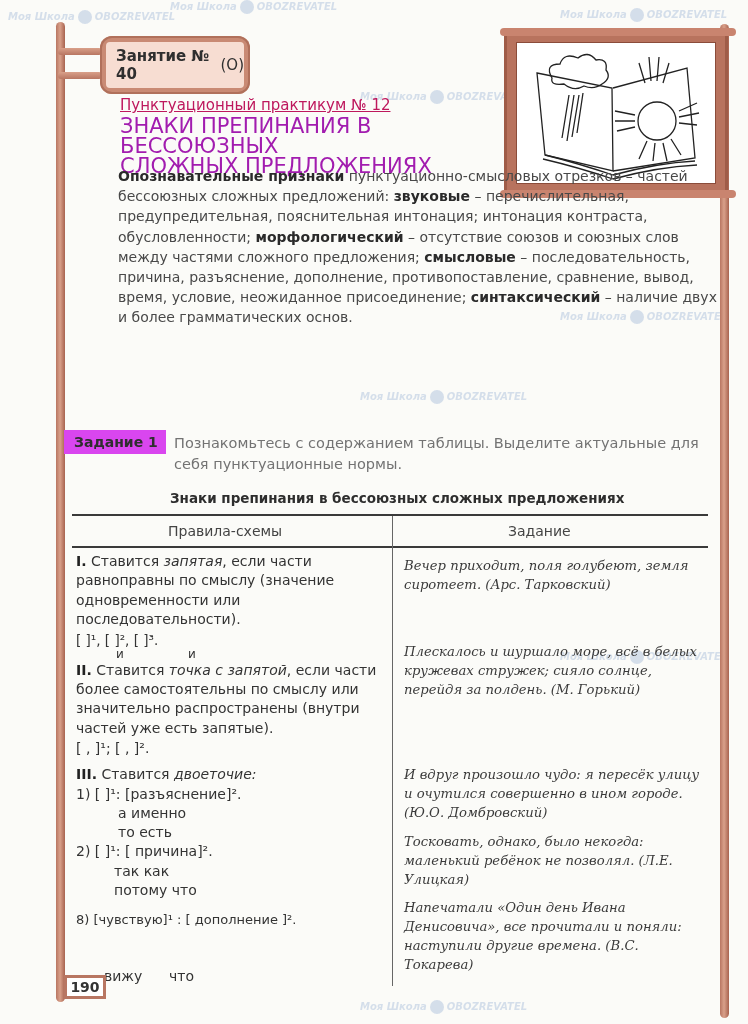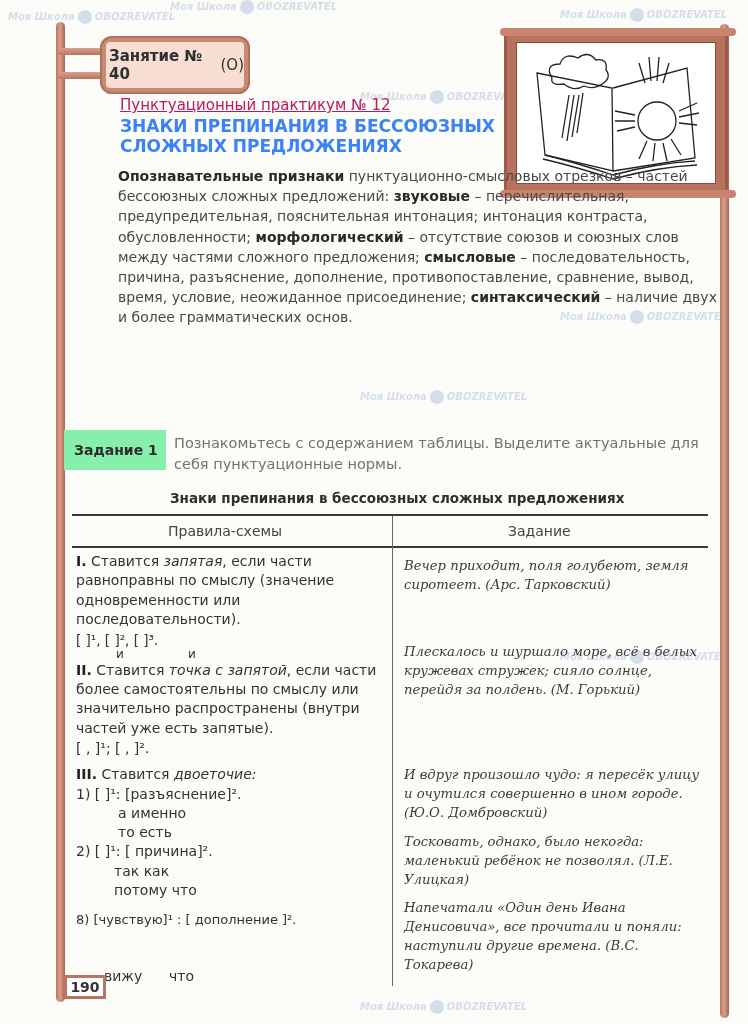--- a/index.html
+++ b/index.html
@@ -10,40 +10,40 @@
   .pole-left { position: absolute; left: 56px; top: 22px; width: 9px; height: 980px;
     background: linear-gradient(90deg, #b87662, #d9a08a 45%, #a8634f); border-radius: 5px; }
   .arm { position: absolute; left: 58px; width: 44px; height: 7px;
     background: linear-gradient(180deg, #d9a08a, #b87662); border-radius: 3px; }
   .arm1 { top: 48px; } .arm2 { top: 72px; }
 
   
   .lesson-sign { position: absolute; left: 100px; top: 36px; width: 150px; height: 58px;
     background: #c98a74; border-radius: 12px; padding: 6px; box-shadow: inset 0 0 0 2px #b0705b; }
   .lesson-sign-inner { width: 100%; height: 100%; background: #f7ddd2; border-radius: 4px;
-    display: flex; align-items: center; padding-left: 3px; font-size: 15px; font-weight: bold; color: #2f2f2f; }
+    display: flex; align-items: center; padding-left: 10px; font-size: 15px; font-weight: bold; color: #2f2f2f; }
   .lesson-sign-inner .suffix { font-weight: normal; margin-left: 2px; }
 
   
   .board { position: absolute; left: 504px; top: 30px; width: 224px; height: 166px;
     background: #b8735e; border-radius: 4px; padding: 12px;
     box-shadow: inset 0 0 0 3px #9f5c48; }
   .board-inner { width: 100%; height: 100%; background: #fff; border: 1px solid #8b4c3a; position: relative; }
   .board-top { position: absolute; left: 500px; top: 28px; width: 236px; height: 8px; background: #c9846f; border-radius: 4px; }
   .board-bot { position: absolute; left: 500px; top: 190px; width: 236px; height: 8px; background: #c9846f; border-radius: 4px; }
   .pole-right { position: absolute; left: 720px; top: 24px; width: 9px; height: 994px;
     background: linear-gradient(90deg, #b87662, #d9a08a 45%, #a8634f); border-radius: 5px; }
 
   .subtitle { position: absolute; left: 120px; top: 96px; font-size: 15px; color: #be185d; text-decoration: underline; }
-  .main-title { position: absolute; left: 120px; top: 116px; font-size: 17px; font-weight: bold; line-height: 20px; color: #3b82f6; width: 380px; }
+  .main-title { position: absolute; left: 120px; top: 116px; font-size: 21px; font-weight: normal; line-height: 20px; color: #a21caf; width: 380px; }
 
   .intro { position: absolute; left: 118px; top: 166px; width: 600px; font-size: 14px; line-height: 20.2px; color: #484848; }
   .intro b { color: #2a2a2a; }
 
-  .task-badge { position: absolute; left: 64px; top: 430px; width: 102px; height: 40px; background: #86efac;
+  .task-badge { position: absolute; left: 64px; top: 430px; width: 102px; height: 24px; background: #d946ef;
     font-weight: bold; font-size: 14px; color: #2e2e2e; display: flex; align-items: center; padding-left: 10px; }
   .task-text { position: absolute; left: 174px; top: 433px; width: 530px; font-size: 14.5px; line-height: 21px; color: #737373; }
 
   .table-title { position: absolute; left: 170px; top: 490px; font-size: 13.5px; font-weight: bold; color: #2e2e2e; }
   .tbl-line { position: absolute; left: 72px; width: 636px; height: 1.5px; background: #3a3a3a; }
   .tbl-vline { position: absolute; left: 392px; top: 516px; width: 1px; height: 470px; background: #666; }
   .th { position: absolute; top: 523px; font-size: 14px; color: #444; }
 
   .rules { position: absolute; left: 76px; top: 552px; width: 312px; font-size: 14px; line-height: 19.4px; color: #333; }
   .rules .r { margin-bottom: 1px; }

